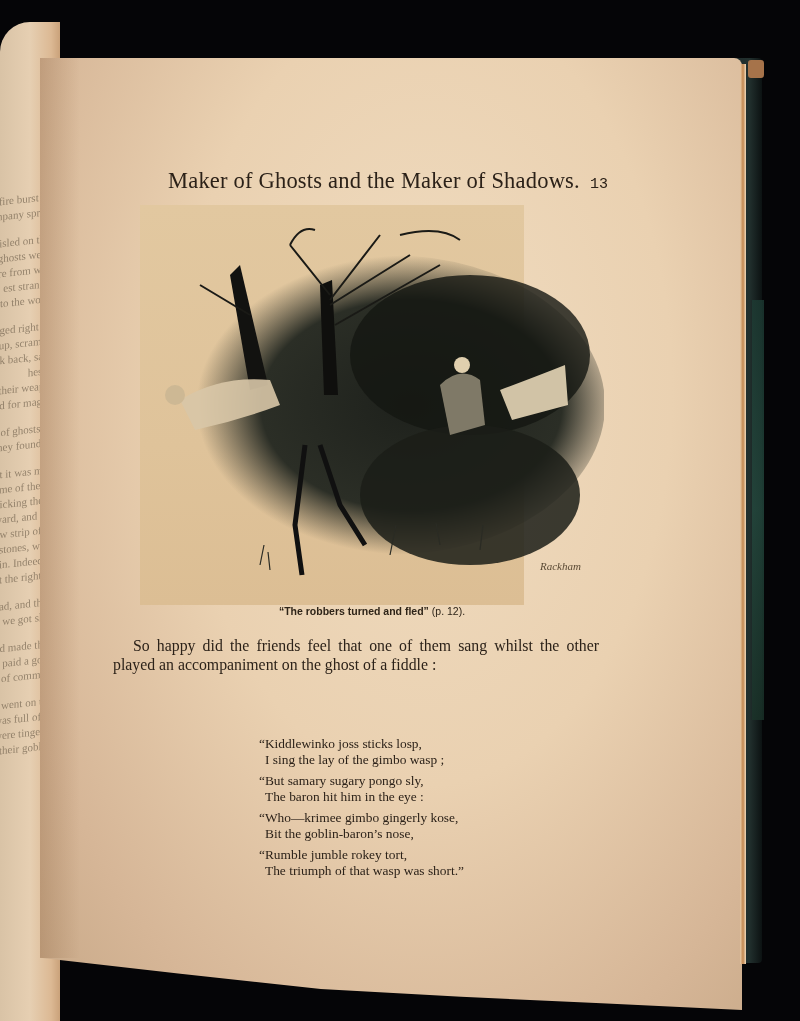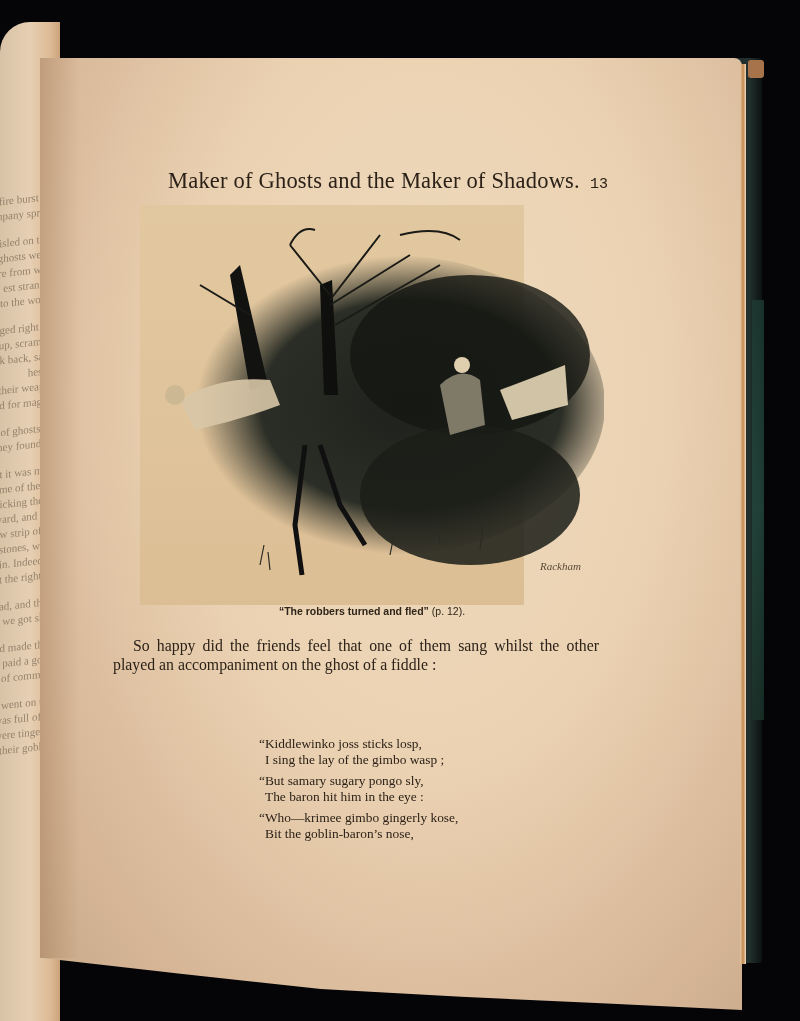--- a/index.html
+++ b/index.html
@@ -149,13 +149,17 @@
     <div class="l2">I sing the lay of the gimbo wasp ;</div>
   </div>
   <div class="stanza">
     <div class="l1">“But samary sugary pongo sly,</div>
     <div class="l2">The baron hit him in the eye :</div>
   </div>
   <div class="stanza">
     <div class="l1">“Who—krimee gimbo gingerly kose,</div>
     <div class="l2">Bit the goblin-baron’s nose,</div>
   </div>
+  <div class="stanza">
+    <div class="l1">“Rumble jumble rokey tort,</div>
+    <div class="l2">The triumph of that wasp was short.”</div>
+  </div>
 </div>
 
 </body></html>

